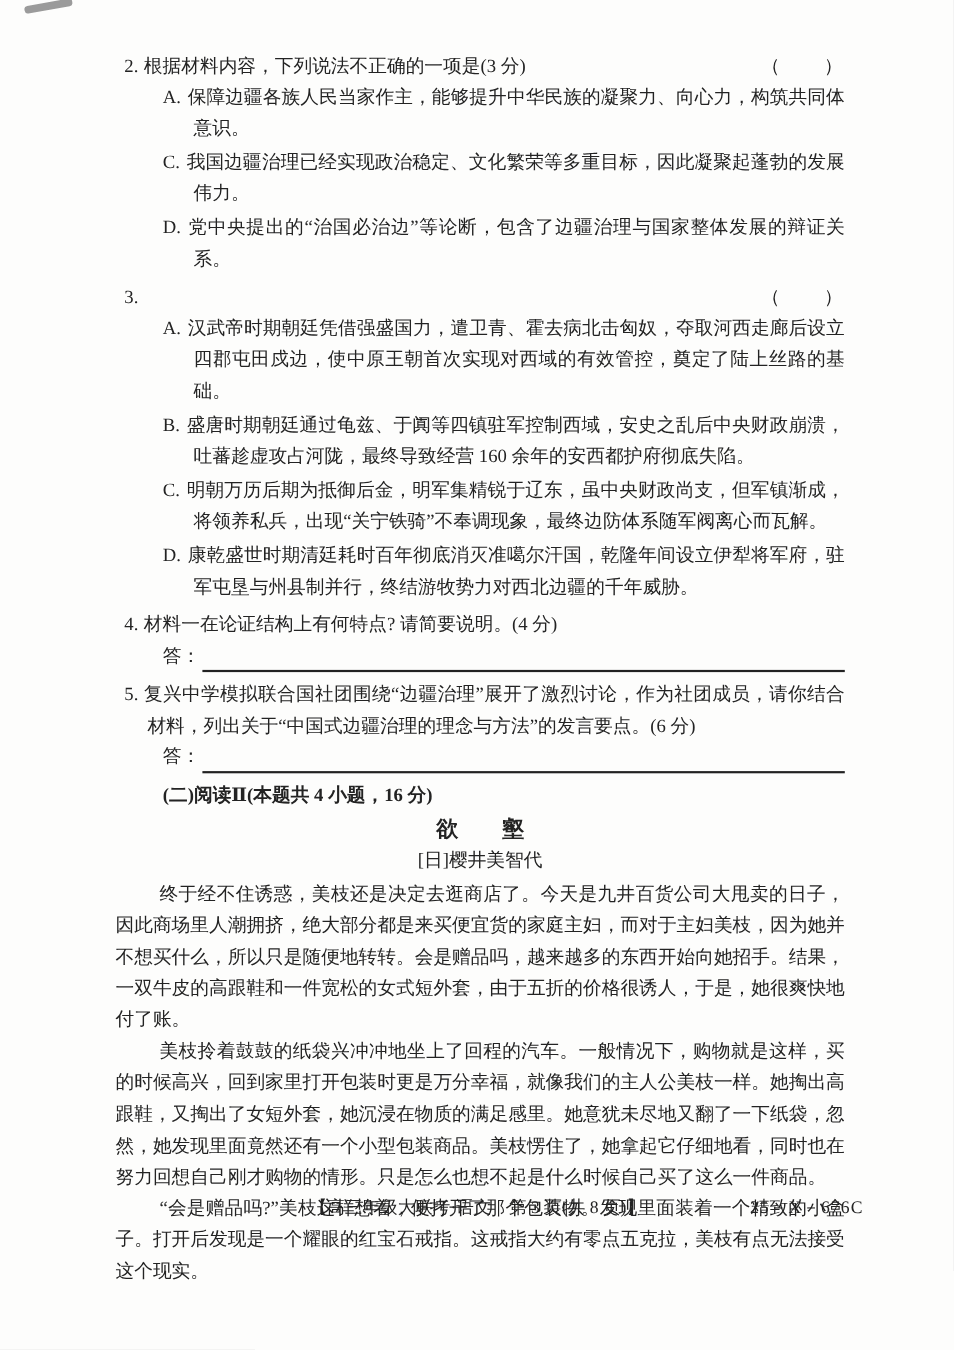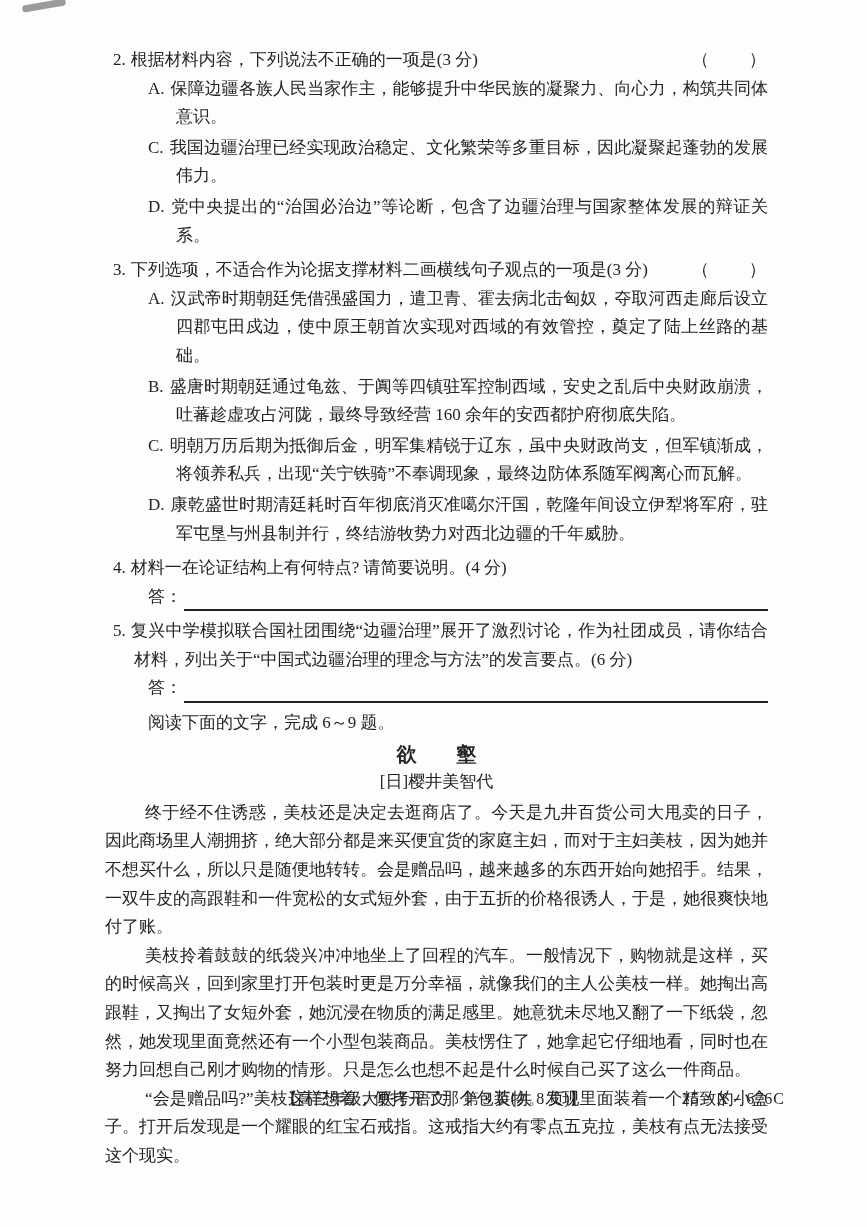--- a/index.html
+++ b/index.html
@@ -68,21 +68,20 @@
       <span class="opt-label">C.</span><span>我国边疆治理已经实现政治稳定、文化繁荣等多重目标，因此凝聚起蓬勃的发展伟力。</span>
     </div>
     <div class="option">
       <span class="opt-label">D.</span><span>党中央提出的“治国必治边”等论断，包含了边疆治理与国家整体发展的辩证关系。</span>
     </div>
   </section>
 
   <section class="question">
     <div class="q-head">
       <span class="q-num">3.</span>
-      <span class="q-stem">下列选项，不适合作为论据支撑材料二画横线句子观点的一项是(3 分)</span>
       <span class="q-brackets">（　　）</span>
     </div>
     <div class="option">
       <span class="opt-label">A.</span><span>汉武帝时期朝廷凭借强盛国力，遣卫青、霍去病北击匈奴，夺取河西走廊后设立四郡屯田戍边，使中原王朝首次实现对西域的有效管控，奠定了陆上丝路的基础。</span>
     </div>
     <div class="option">
       <span class="opt-label">B.</span><span>盛唐时期朝廷通过龟兹、于阗等四镇驻军控制西域，安史之乱后中央财政崩溃，吐蕃趁虚攻占河陇，最终导致经营 160 余年的安西都护府彻底失陷。</span>
     </div>
     <div class="option">
       <span class="opt-label">C.</span><span>明朝万历后期为抵御后金，明军集精锐于辽东，虽中央财政尚支，但军镇渐成，将领养私兵，出现“关宁铁骑”不奉调现象，最终边防体系随军阀离心而瓦解。</span>
@@ -106,21 +105,21 @@
   <section class="question">
     <div class="q-multi">
       <span class="q-num">5.</span><span>复兴中学模拟联合国社团围绕“边疆治理”展开了激烈讨论，作为社团成员，请你结合材料，列出关于“中国式边疆治理的理念与方法”的发言要点。(6 分)</span>
     </div>
     <div class="answer-row">
       <span class="answer-label">答：</span>
       <span class="answer-line"></span>
     </div>
   </section>
 
-  <div class="passage-instruction">阅读下面的文字，完成 6～9 题。</div>
+  <div class="section-heading">(二)阅读Ⅱ(本题共 4 小题，16 分)</div>
 
   <div class="passage-title">欲　　壑</div>
   <div class="passage-author">[日]樱井美智代</div>
 
   <p class="para" style="margin:0;">终于经不住诱惑，美枝还是决定去逛商店了。今天是九井百货公司大甩卖的日子，因此商场里人潮拥挤，绝大部分都是来买便宜货的家庭主妇，而对于主妇美枝，因为她并不想买什么，所以只是随便地转转。会是赠品吗，越来越多的东西开始向她招手。结果，一双牛皮的高跟鞋和一件宽松的女式短外套，由于五折的价格很诱人，于是，她很爽快地付了账。</p>
   <p class="para" style="margin:0;">美枝拎着鼓鼓的纸袋兴冲冲地坐上了回程的汽车。一般情况下，购物就是这样，买的时候高兴，回到家里打开包装时更是万分幸福，就像我们的主人公美枝一样。她掏出高跟鞋，又掏出了女短外套，她沉浸在物质的满足感里。她意犹未尽地又翻了一下纸袋，忽然，她发现里面竟然还有一个小型包装商品。美枝愣住了，她拿起它仔细地看，同时也在努力回想自己刚才购物的情形。只是怎么也想不起是什么时候自己买了这么一件商品。</p>
   <p class="para" style="margin:0;">“会是赠品吗?”美枝这样想着，便打开了那个包装物。发现里面装着一个精致的小盒子。打开后发现是一个耀眼的红宝石戒指。这戒指大约有零点五克拉，美枝有点无法接受这个现实。</p>
 
   <div class="footer">
     <span class="footer-center">【高三年级大联考·语文　第 3 页(共 8 页)】</span>

